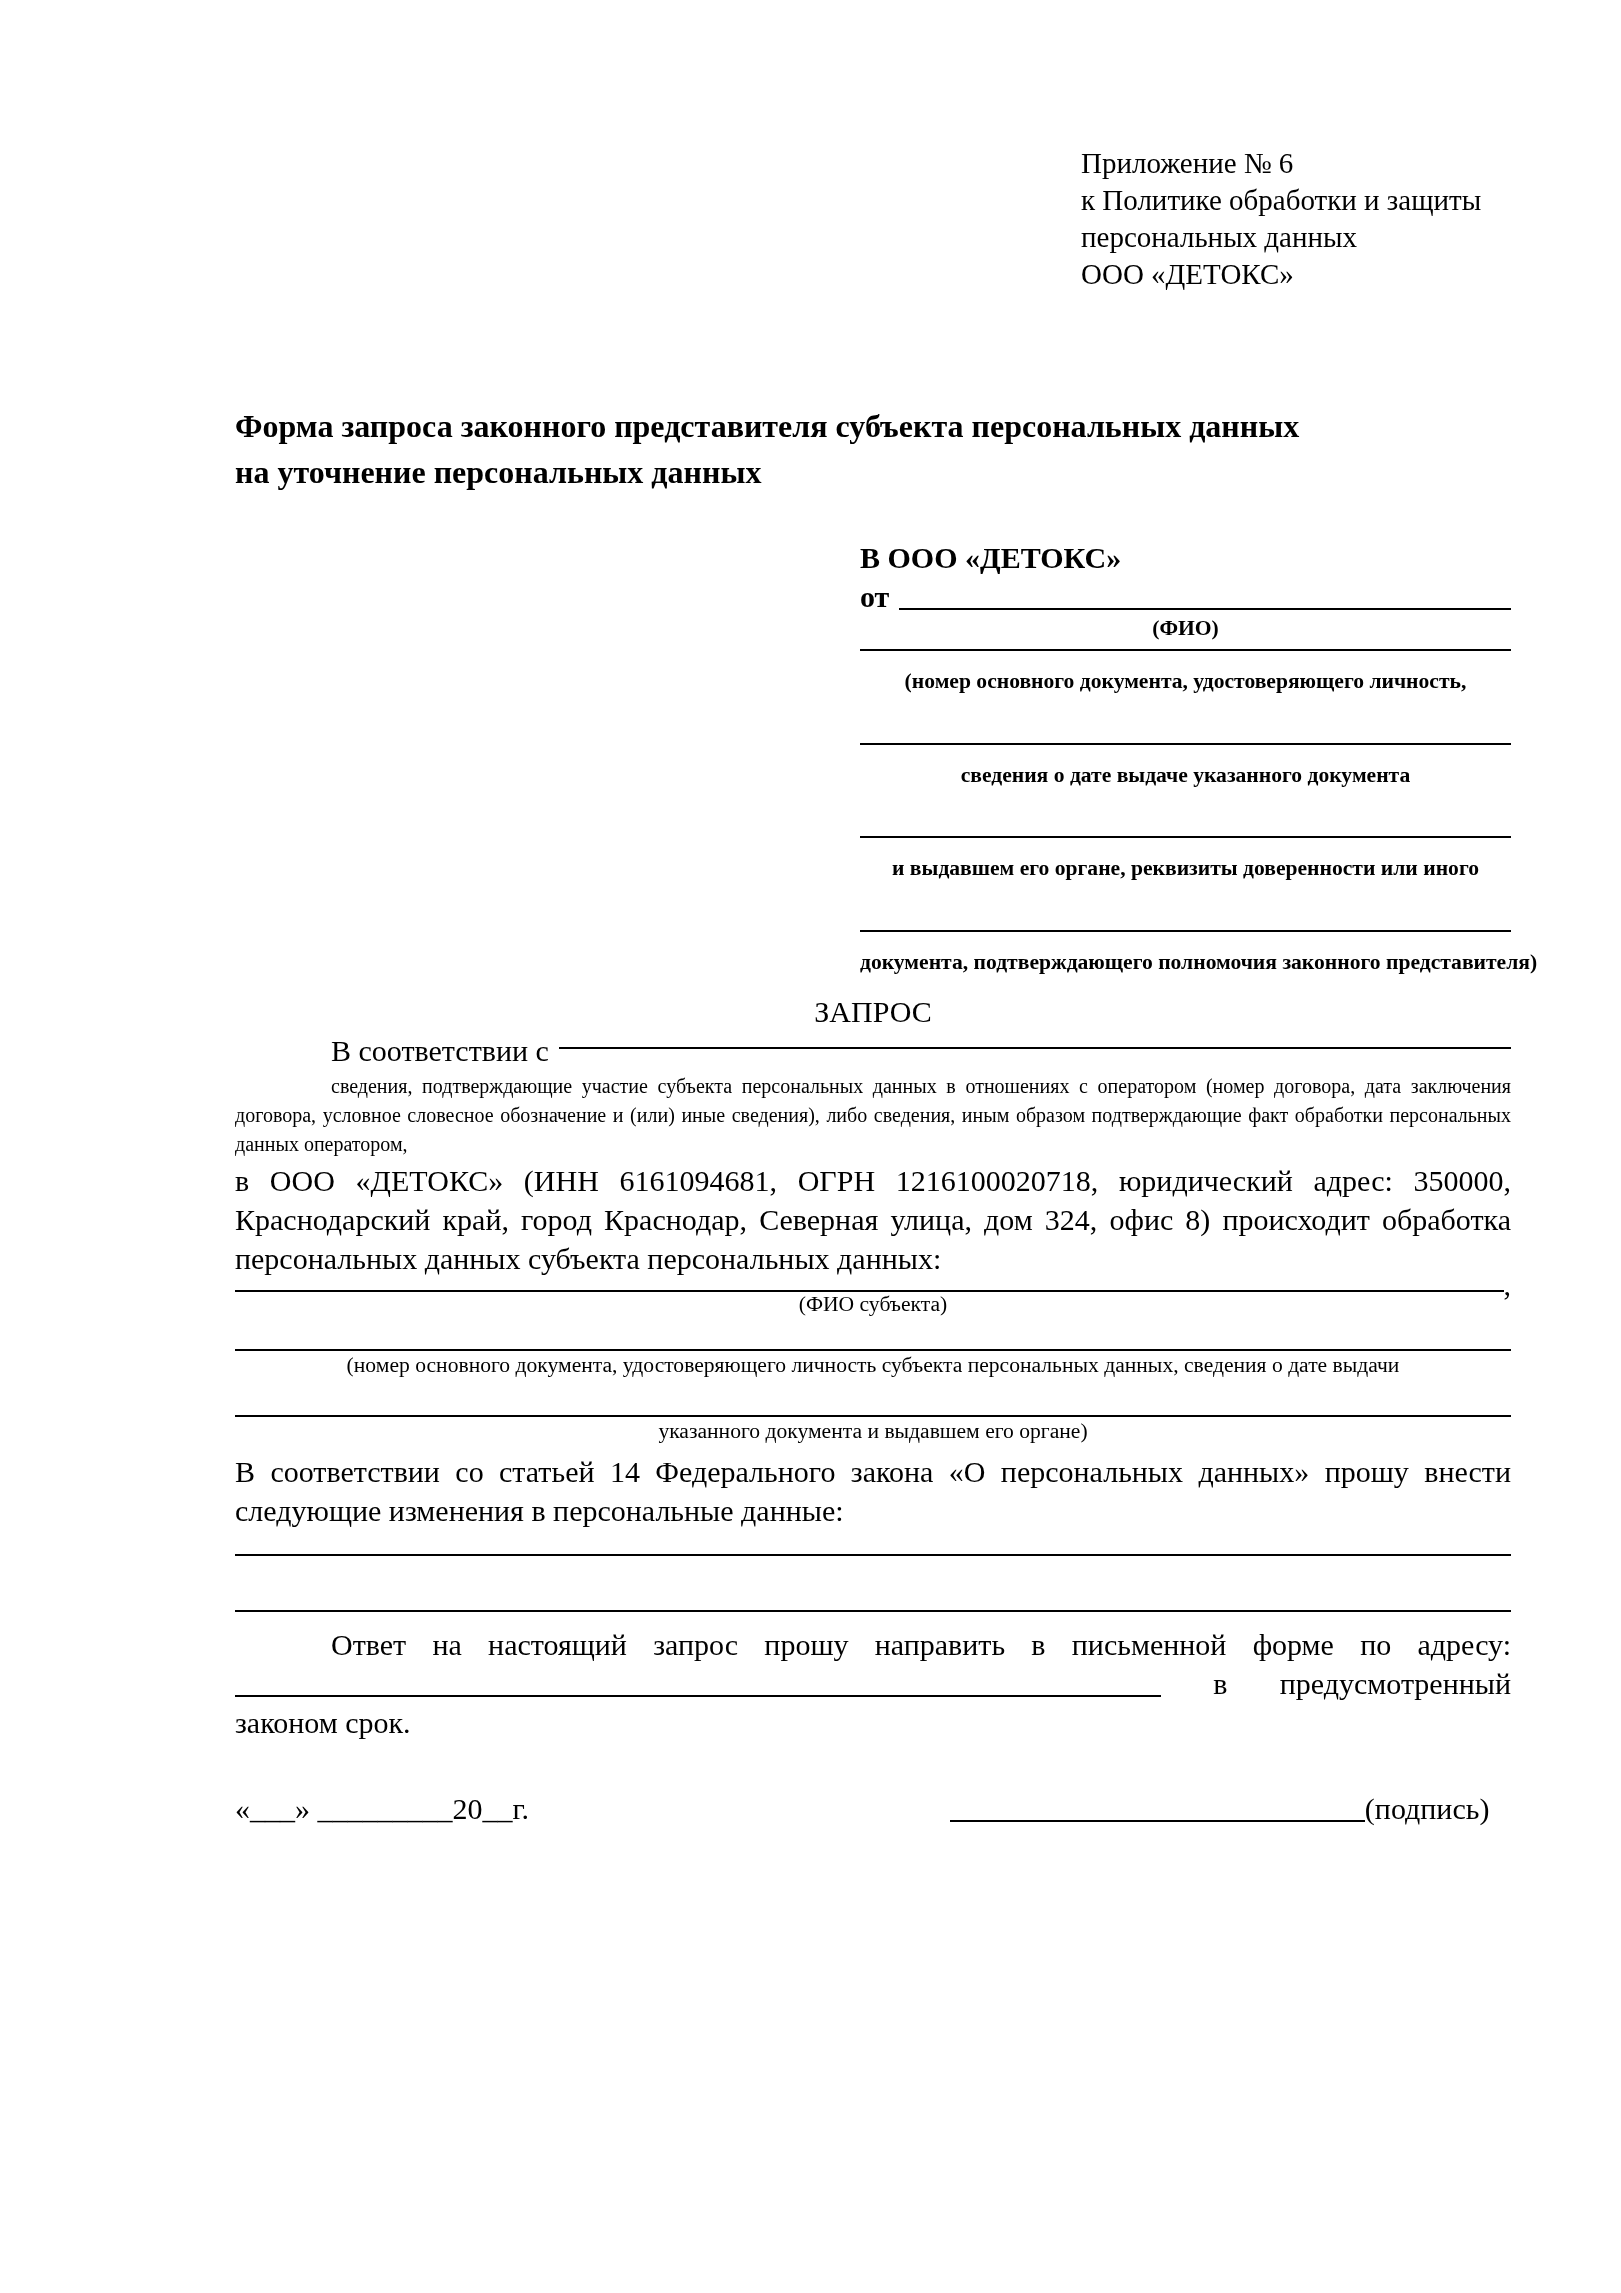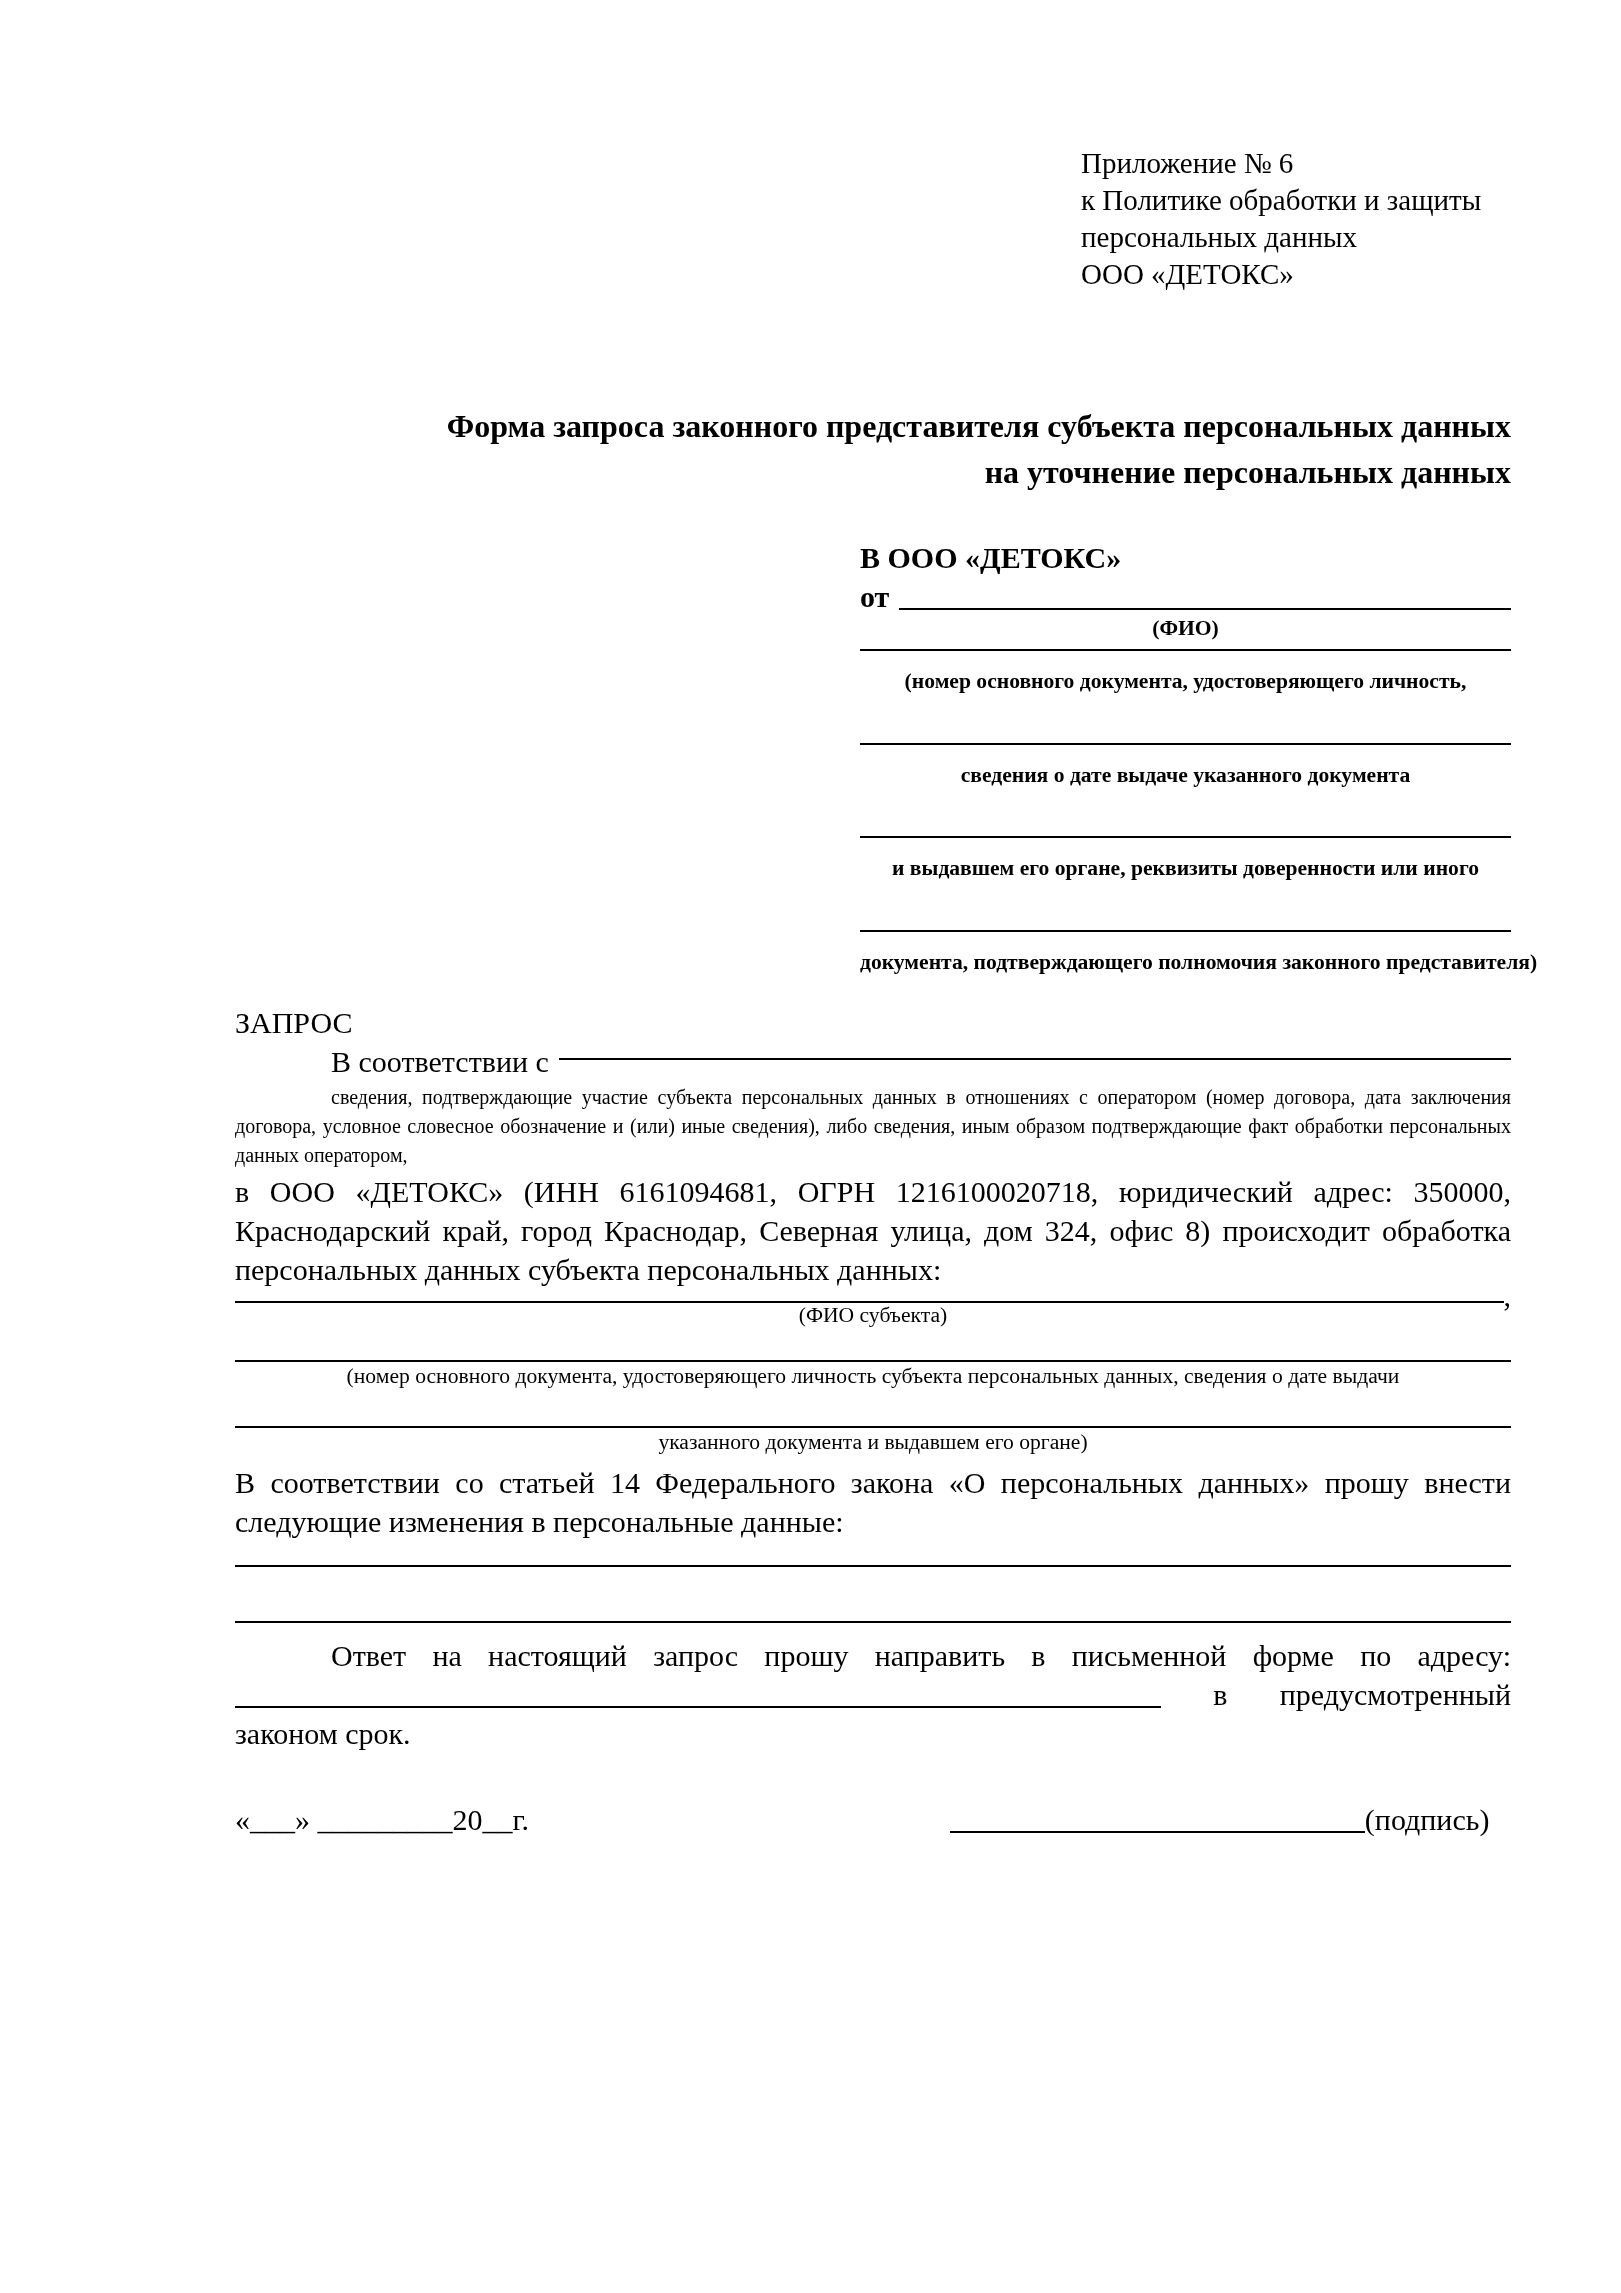--- a/index.html
+++ b/index.html
@@ -10,34 +10,34 @@
     font-family:"Liberation Serif","DejaVu Serif",serif;
     font-size:30px;line-height:39px;
     overflow:hidden;
   }
   .content{padding:0 110px 0 235px;}
 
   
   .appendix{margin-left:846px;padding-top:145px;line-height:37px;font-size:29px;}
 
   
-  .title{margin-top:110px;text-align:right;font-weight:bold;font-size:32px;line-height:46px;}
+  .title{margin-top:110px;text-align:left;font-weight:bold;font-size:32px;line-height:46px;}
 
   
   .addr{margin-left:625px;width:651px;margin-top:43px;font-weight:bold;}
   .row{display:flex;align-items:flex-end;}
   .row .lbl{flex:none;}
   .fill{flex:1;border-bottom:2.5px solid #000;margin-bottom:5.9px;margin-left:9.8px;}
   .cap{font-size:21.6px;line-height:25.5px;text-align:center;white-space:nowrap;}
   .uline{height:0;border-bottom:2.5px solid #000;}
   .ublock{margin-top:48px;}
   .ublock.first{margin-top:7.8px;}
   .ublock .cap{margin-top:18px;}
 
-  .zapros{margin-top:28px;}
+  .zapros{margin-top:17px;text-align:center;}
 
   .lead-row{display:flex;align-items:center;}
   .lead-row .lbl{padding-left:96px;white-space:nowrap;}
 
   .note{font-size:20px;line-height:29px;text-align:justify;text-indent:96px;margin-top:2px;}
 
   .p-op{text-align:justify;margin-top:2px;}
 
   .comma-row{display:flex;align-items:flex-end;height:13.7px;margin-top:0;}
   .comma-row .uline{flex:1;}

